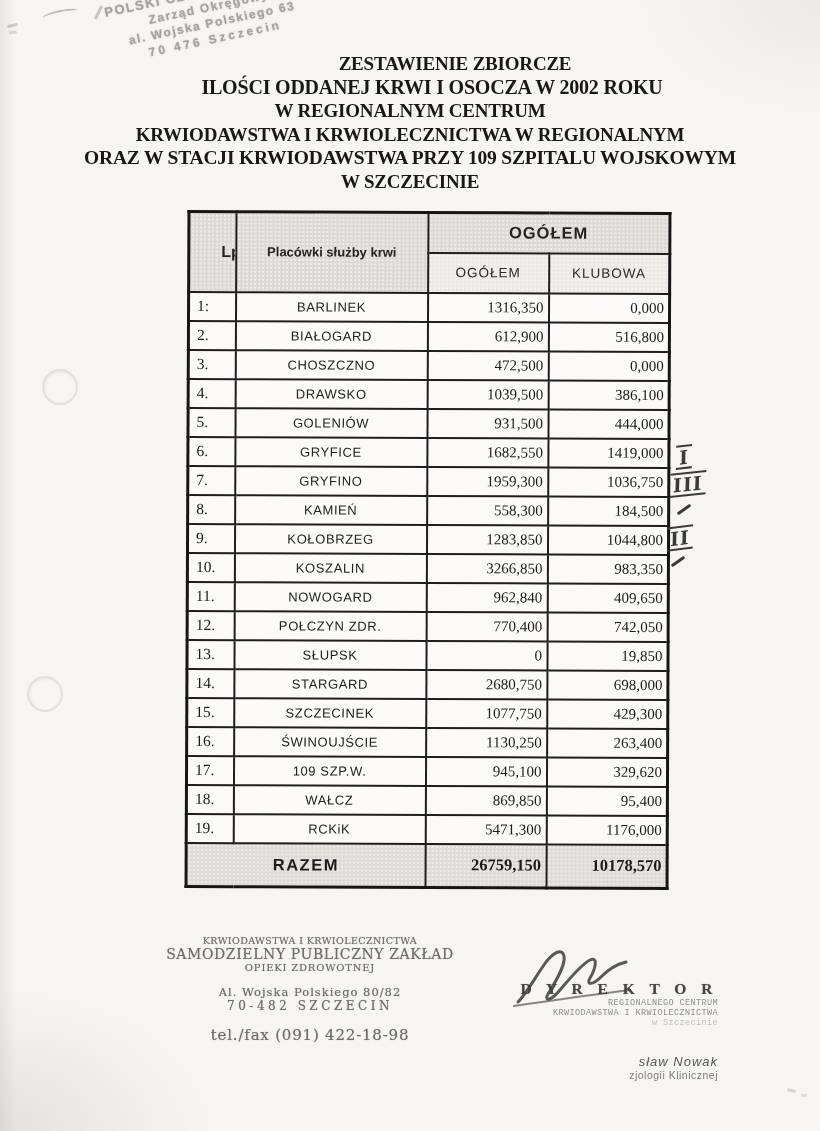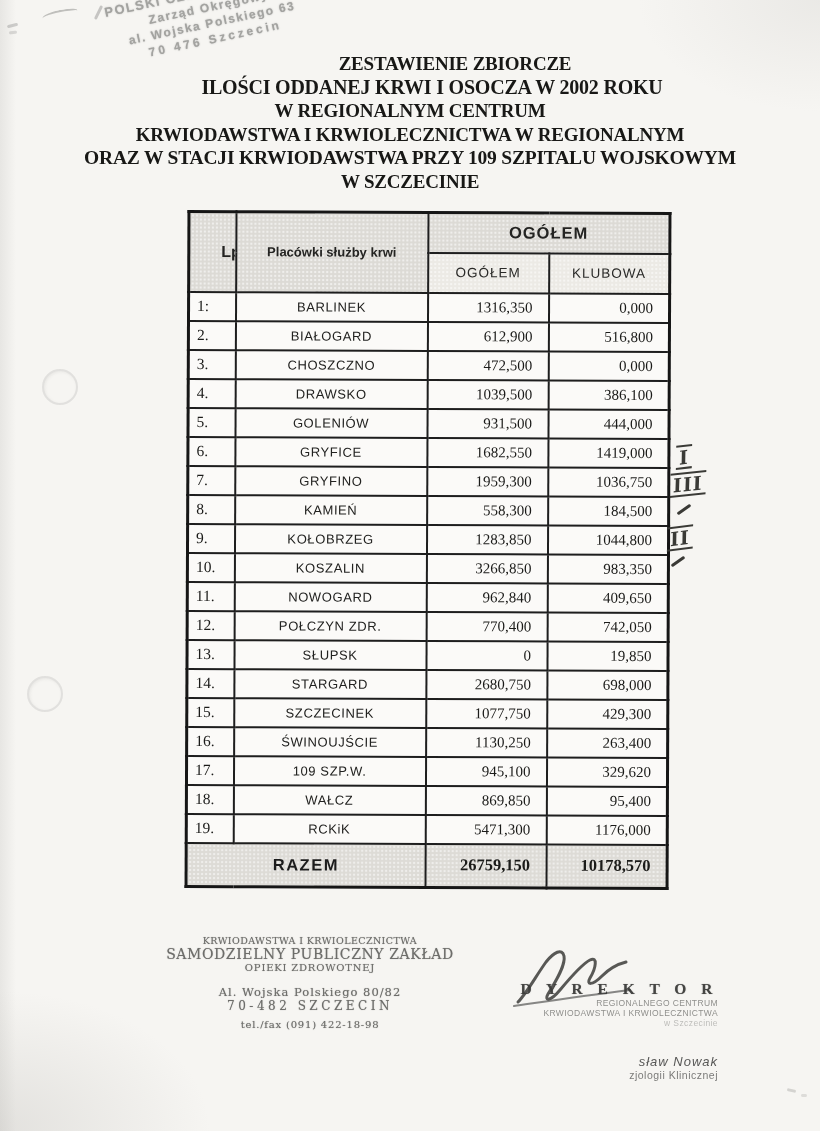--- a/index.html
+++ b/index.html
@@ -94,21 +94,21 @@
               background-size:4px 4px;
               font-family:"Liberation Sans", sans-serif;
               font-weight:normal; font-size:13.5px; letter-spacing:1px;
               height:40px; color:#2a2a28; }
   td { height:29px; }
   td.lp  { font-family:"Liberation Serif", serif; font-size:15.5px;
            padding-left:7px; text-align:left; color:#1b1b19; }
   td.nm  { font-family:"Liberation Sans", sans-serif; font-size:13px;
            letter-spacing:.6px; text-align:center; color:#222220; }
   td.num { font-family:"Liberation Serif", serif; font-size:15px;
-           text-align:right; padding-right:15px; color:#1b1b19; }
+           text-align:right; padding-right:4px; color:#1b1b19; }
   tr.razem td {
     height:44px;
     background:#dddbd6;
     background-image:radial-gradient(rgba(255,255,255,.5) 1px, transparent 1.6px);
     background-size:4px 4px;
   }
   tr.razem td.lbl { font-family:"Liberation Sans", sans-serif; font-weight:bold;
                     font-size:16.5px; letter-spacing:1.5px; text-align:center; }
   tr.razem td.num { font-weight:bold; font-size:16.5px; }
 
@@ -133,29 +133,29 @@
     font-family:"DejaVu Serif", serif;
     color:#6d6d6a;
     text-shadow:0 0 1px rgba(140,140,138,.8);
   }
   .footer-stamp .f1 { font-size:12.5px; letter-spacing:1.8px; font-weight:bold; }
   .footer-stamp .f2 { font-size:9.5px;  letter-spacing:.4px; margin-top:1px; }
   .footer-stamp .f3 { font-size:14px; letter-spacing:.6px; }
   .footer-stamp .f4 { font-size:10px;   letter-spacing:.8px; }
   .footer-stamp .f5 { font-size:11.5px; letter-spacing:1px; margin-top:12px; }
   .footer-stamp .f6 { font-size:12px;   letter-spacing:3.5px; }
-  .footer-stamp .f7 { font-size:10px;   letter-spacing:.8px; margin-top:6px; }
+  .footer-stamp .f7 { font-size:15px;   letter-spacing:.8px; margin-top:13px; }
 
   
   .director { position:absolute; left:478px; top:980px; width:240px; text-align:right; }
   .director .dt { font-family:"Liberation Serif", serif; font-weight:bold;
                   font-size:15.5px; letter-spacing:5.5px; color:#454543;
                   text-shadow:0 0 1px rgba(120,120,118,.7); }
   .director .ds1, .director .ds2, .director .ds3 {
-                  font-family:Liberation Sans, sans-serif;
+                  font-family:Liberation Mono, monospace;
                   color:#8f8f8c; letter-spacing:.4px; }
   .director .ds1 { font-size:8.5px; margin-top:0px; }
   .director .ds2 { font-size:8.5px; }
   .director .ds3 { font-size:8.5px; opacity:.55; }
   .director .nm  { font-family:"Liberation Sans", sans-serif; font-style:italic;
                   font-size:13px; color:#57५756; color:#575756; margin-top:26px;
                   letter-spacing:1px; }
   .director .cr  { font-family:"Liberation Sans", sans-serif; font-size:10.5px;
                   color:#7b7b79; letter-spacing:.5px; }
   .sig { position:absolute; left:512px; top:946px; pointer-events:none; }

